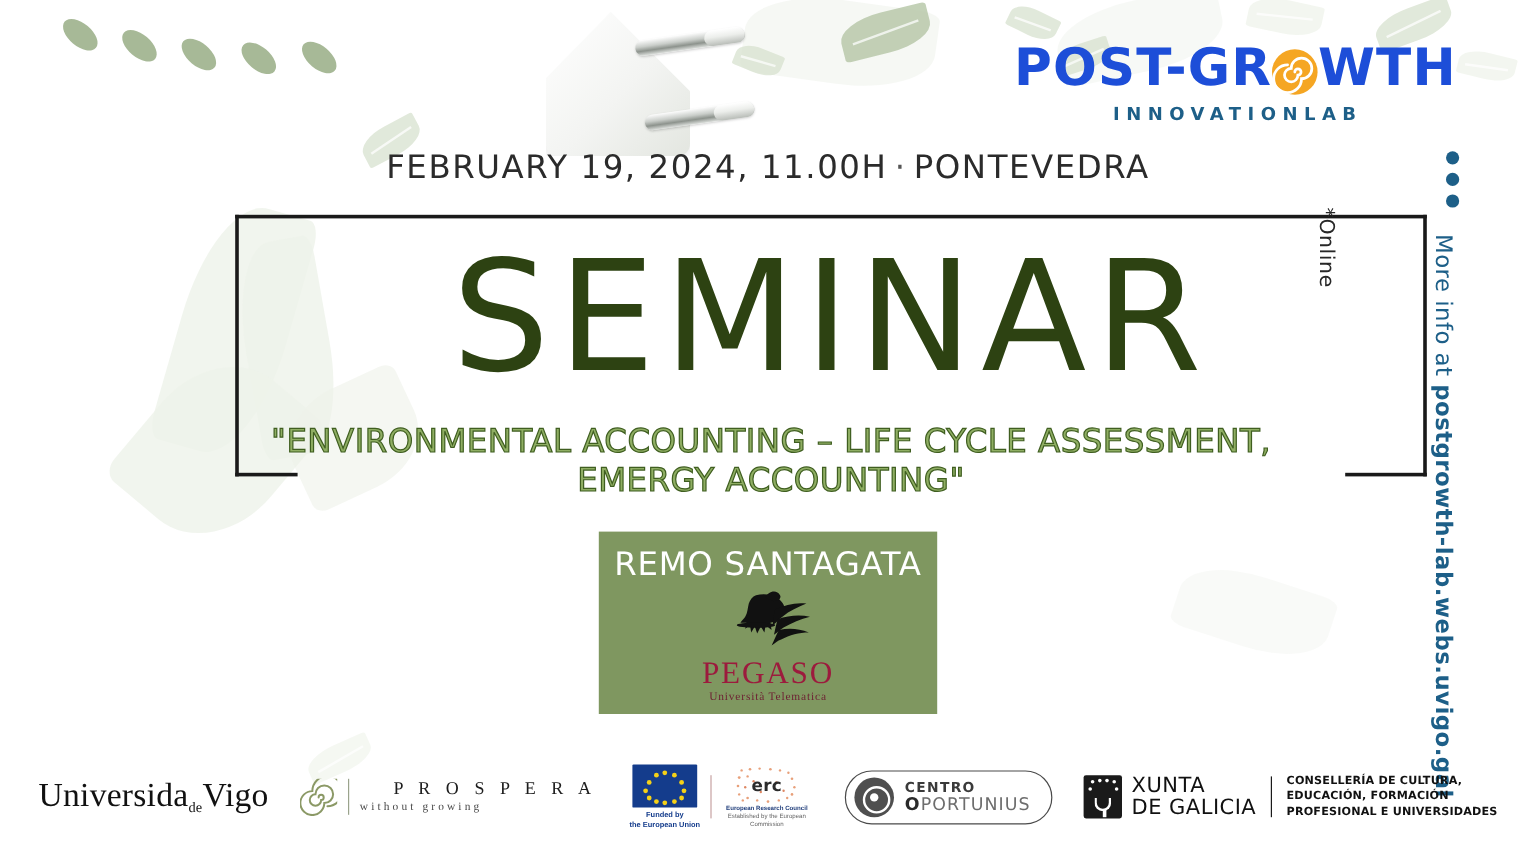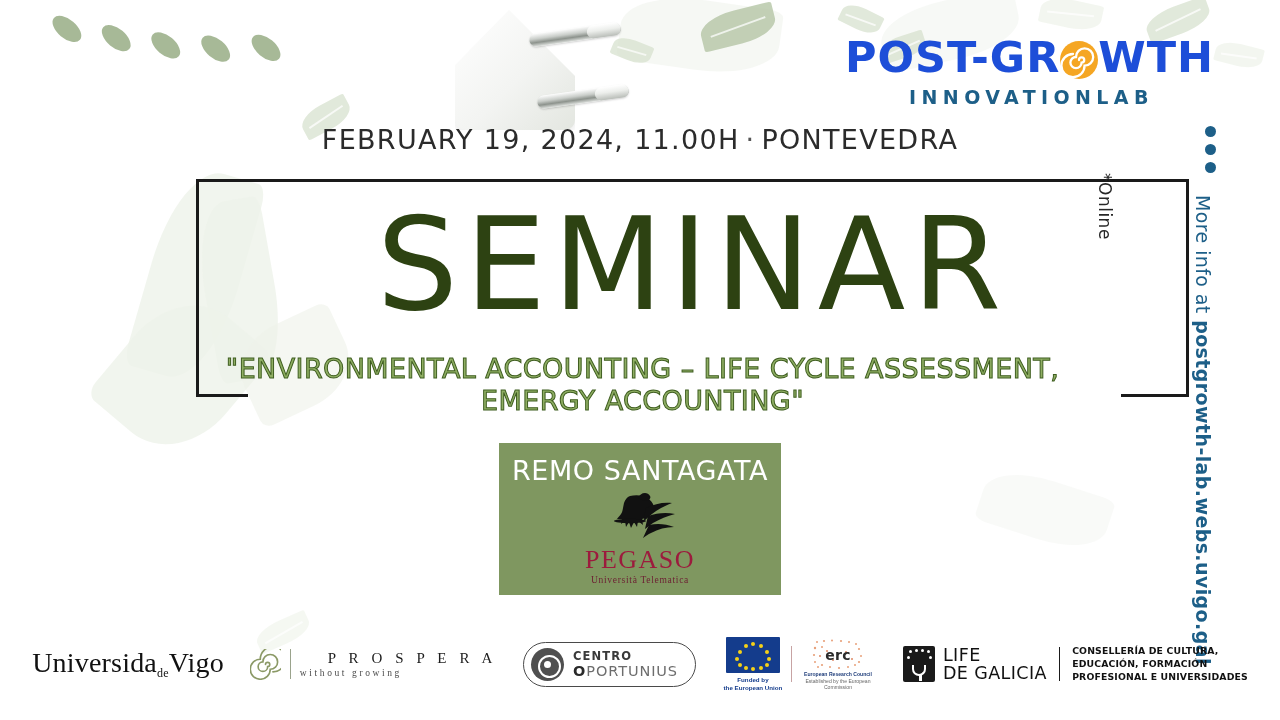--- a/index.html
+++ b/index.html
@@ -85,21 +85,21 @@
   }
   #pg-spiral {
     display:inline-block;
     width:40px; height:40px;
     margin:0 -1px;
     position:relative; top:2px;
   }
   #pg-sub {
     font-family:"DejaVu Sans", sans-serif;
     font-weight:bold;
-    font-size:19px;
+    font-size:15px;
     letter-spacing:5.4px;
     color:#1d5f88;
     margin-top:7px;
     padding-left:4px;
   }
 
   
   #eventline {
     position:absolute; left:0; right:0; top:124px;
     text-align:center;
@@ -471,28 +471,20 @@
   <div class="flogo" id="prospera">
     <span class="spiral">
       <svg viewBox="0 0 32 32" width="31" height="31" aria-hidden="true">
         <path d="M16 16 a2.2 2.2 0 1 1 2.2 2.2 a4.9 4.9 0 1 1 -4.9 -4.9 a7.6 7.6 0 1 1 7.6 7.6 a10.3 10.3 0 1 1 -10.3 -10.3 a13 13 0 1 1 13 13" fill="none" stroke="#8b9966" stroke-width="1.7" stroke-linecap="round"></path>
       </svg>
     </span>
     <div class="bar"></div>
     <div class="txt">
       <div class="p1">P R O S P E R A</div>
       <div class="p2">without growing</div>
-    </div>
-  </div>
-
-  <div class="flogo" id="oportunius">
-    <div class="target"></div>
-    <div class="ot">
-      <div class="o1">CENTRO</div>
-      <div class="o2"><b>O</b><span>PORTUNIUS</span></div>
     </div>
   </div>
 
   <div class="flogo" id="eu">
     <div class="eucol">
       <div class="flag">
         <div class="star" style="left:25px;top:5px;"></div>
         <div class="star" style="left:33px;top:7px;"></div>
         <div class="star" style="left:39px;top:13px;"></div>
         <div class="star" style="left:41px;top:20px;"></div>
@@ -545,32 +537,40 @@
         </svg>
         <div class="word">erc</div>
       </div>
       <div class="cap">
         <div>European Research Council</div>
         <div class="grey">Established by the European Commission</div>
       </div>
     </div>
   </div>
 
+  <div class="flogo" id="oportunius">
+    <div class="target"></div>
+    <div class="ot">
+      <div class="o1">CENTRO</div>
+      <div class="o2"><b>O</b><span>PORTUNIUS</span></div>
+    </div>
+  </div>
+
   <div class="flogo" id="xunta">
     <div class="shield">
       <div class="dot" style="left:6px;top:4px;"></div>
       <div class="dot" style="left:12px;top:3px;"></div>
       <div class="dot" style="left:18px;top:3px;"></div>
       <div class="dot" style="left:24px;top:4px;"></div>
       <div class="dot" style="left:4px;top:10px;"></div>
       <div class="dot" style="left:26px;top:10px;"></div>
       <div class="chal"></div>
     </div>
     <div class="xt">
-      <div>LIFE</div>
+      <div>XUNTA</div>
       <div>DE GALICIA</div>
     </div>
     <div class="vline"></div>
     <div class="cons">
       <div>CONSELLERÍA DE CULTURA,</div>
       <div>EDUCACIÓN, FORMACIÓN</div>
       <div>PROFESIONAL E UNIVERSIDADES</div>
     </div>
   </div>
 </div>

